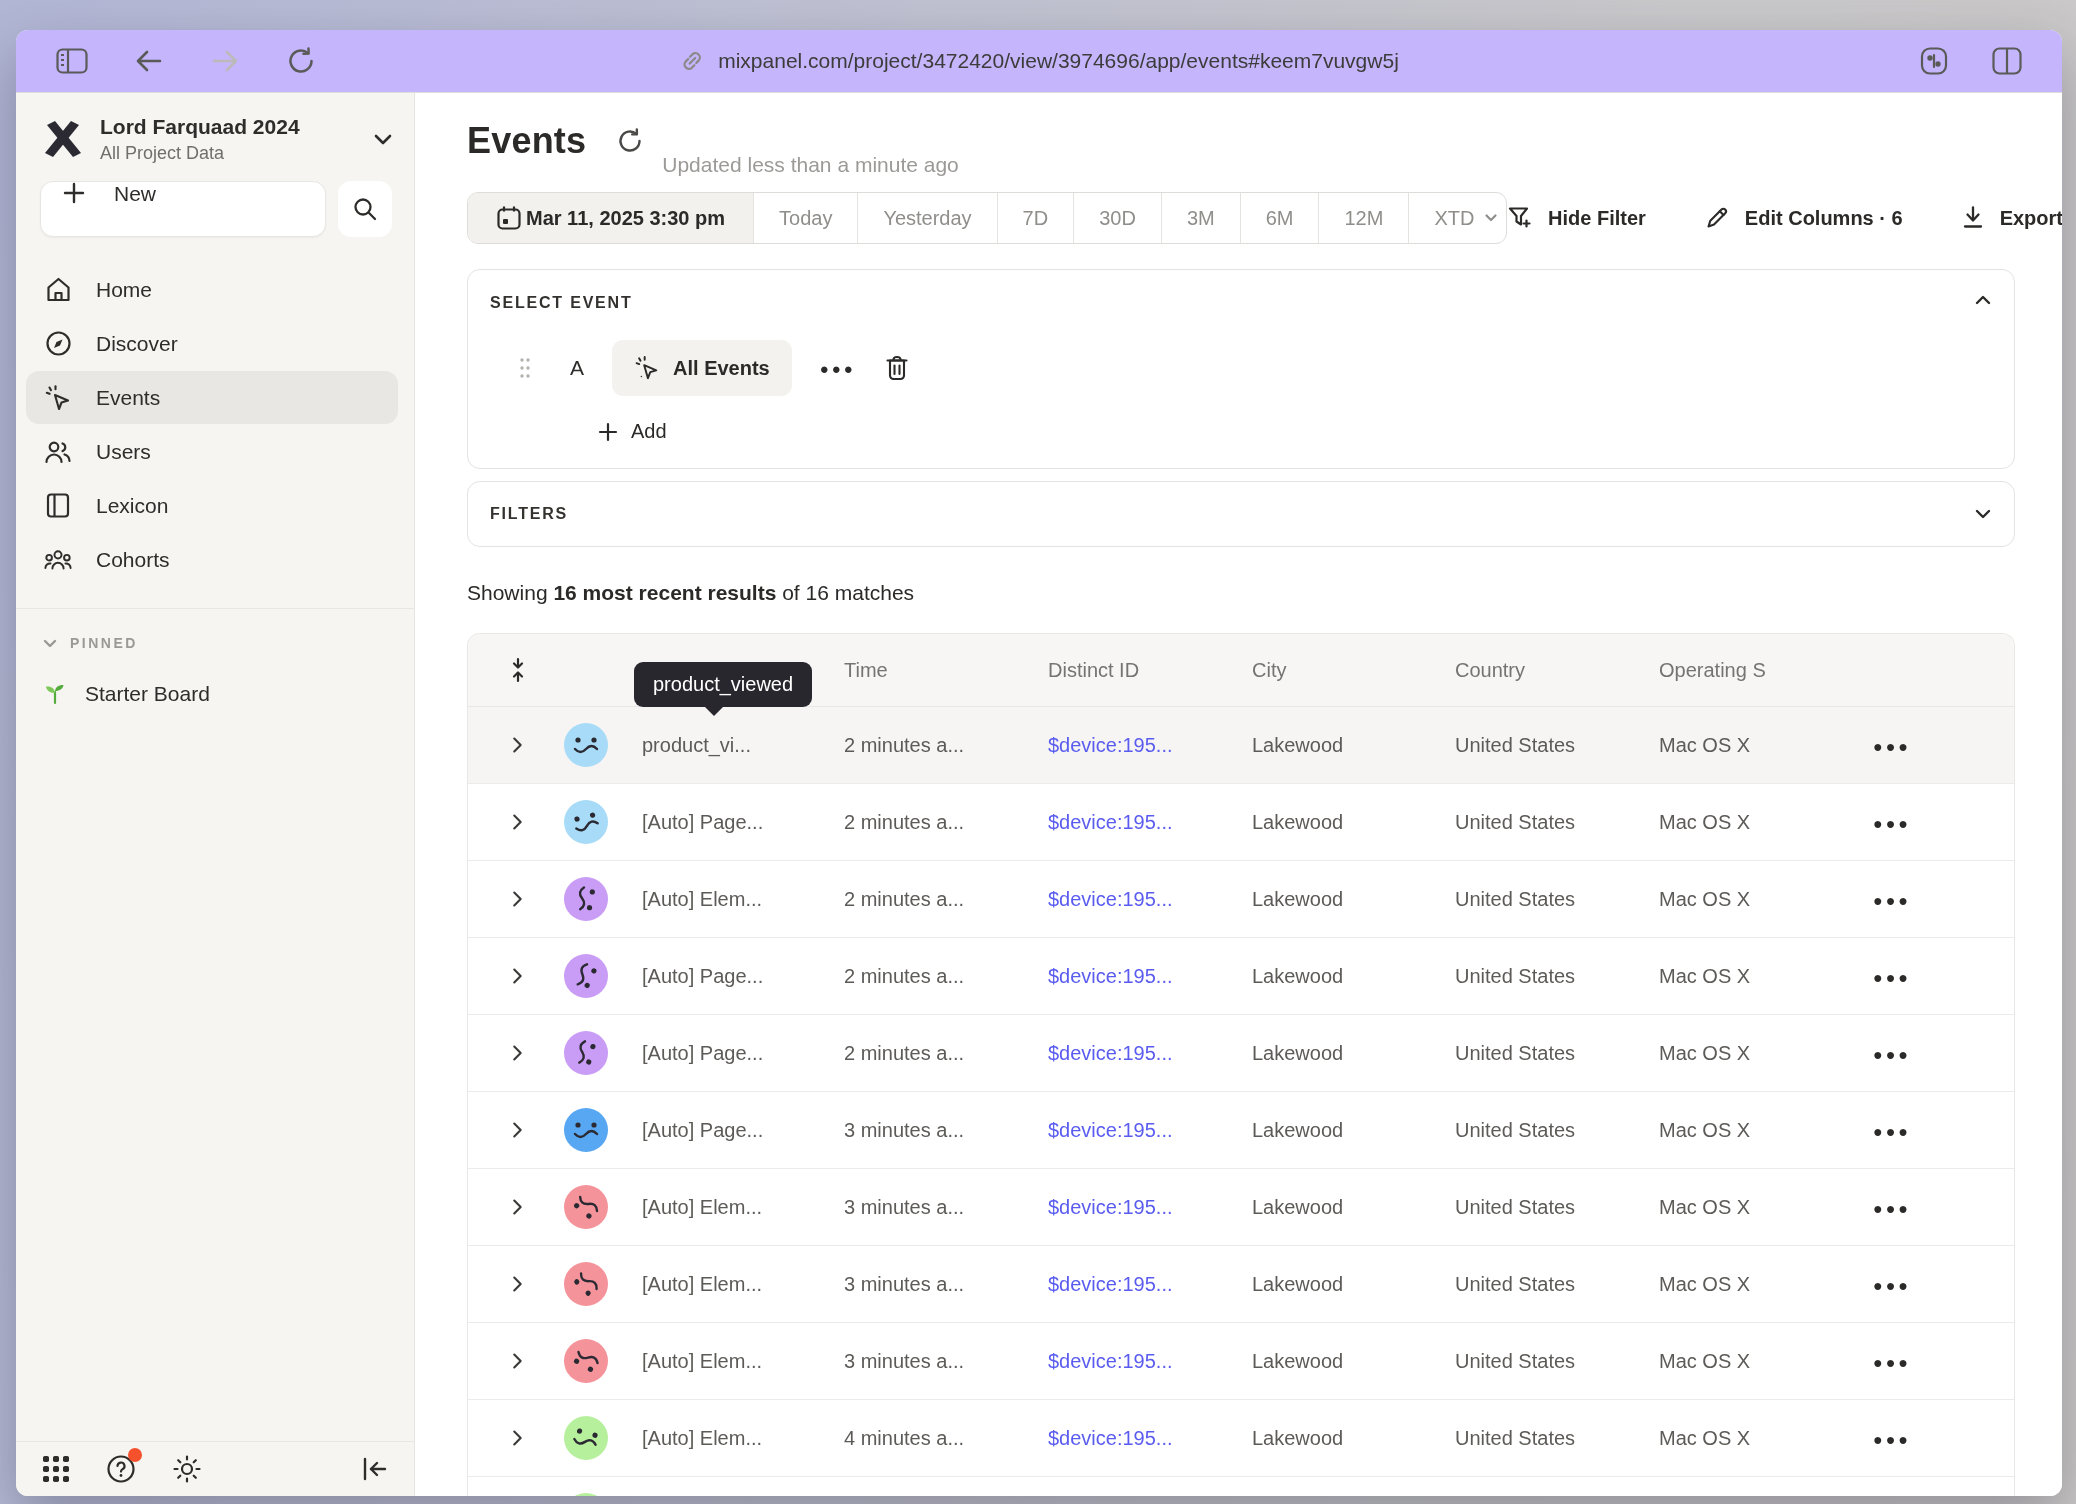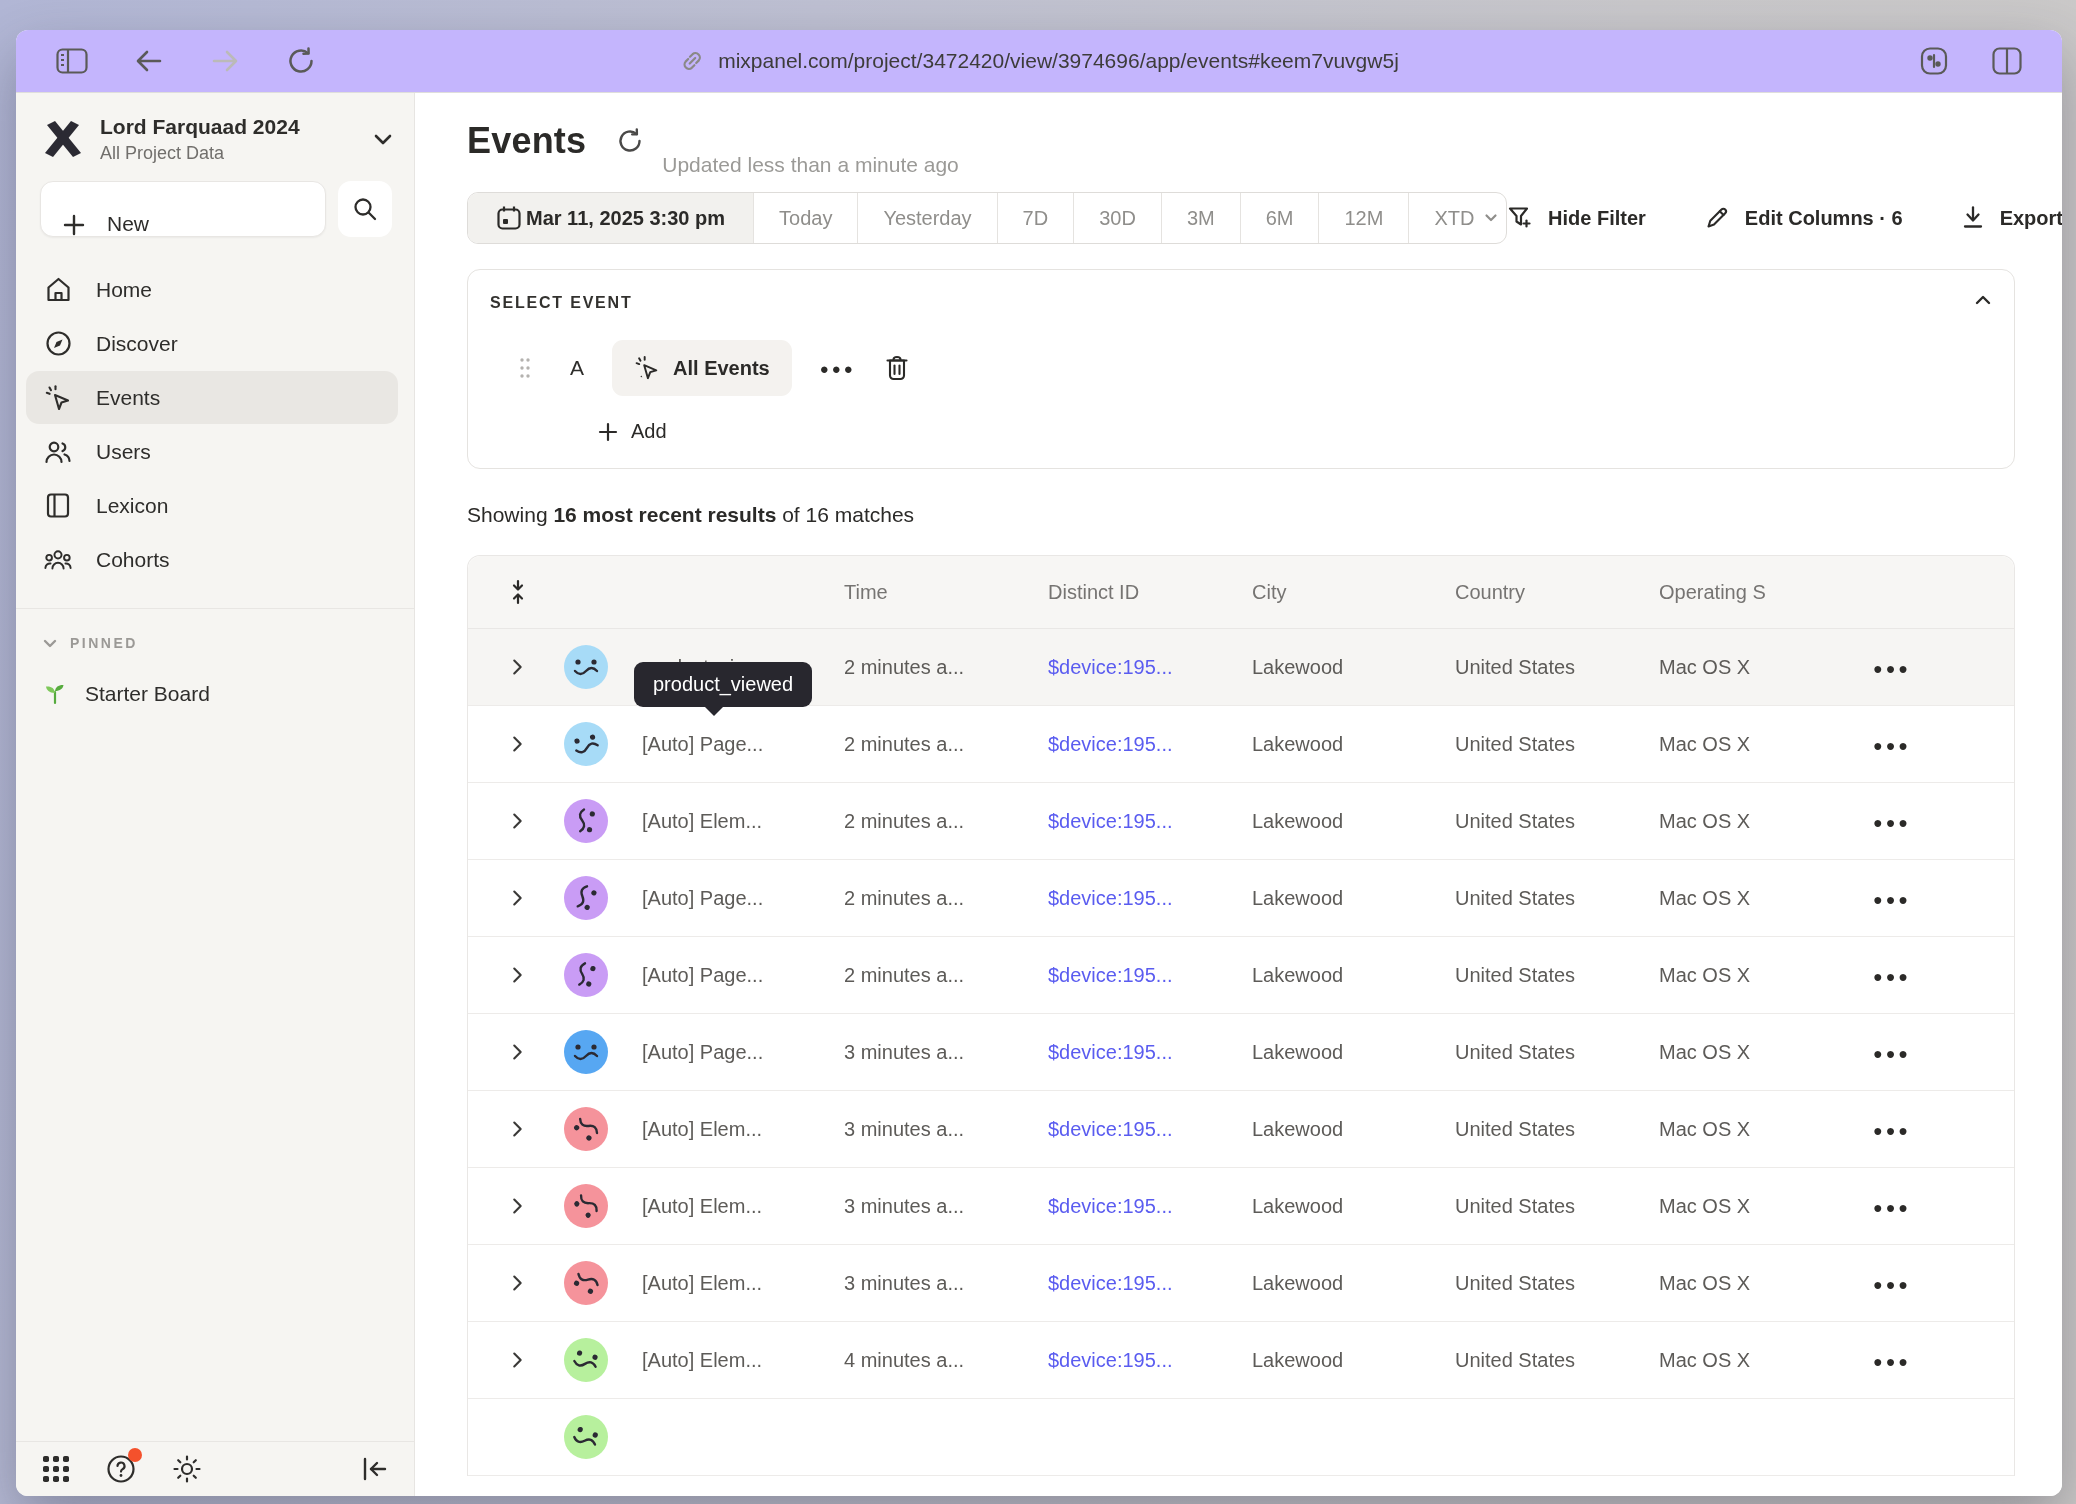--- a/index.html
+++ b/index.html
@@ -28,21 +28,21 @@
   .app{flex:1;display:flex;min-height:0;}
   
   .sidebar{width:398px;flex:0 0 auto;background:#f6f5f2;border-right:1px solid #e7e5e2;
     display:flex;flex-direction:column;}
   .ws{display:flex;align-items:center;padding:20px 20px 0 24px;}
   .ws-text{margin-left:14px;flex:1;min-width:0;}
   .ws-name{font-size:21px;font-weight:bold;color:#2e2d2b;line-height:28px;}
   .ws-sub{font-size:18px;color:#716f6c;line-height:24px;}
   .new-row{display:flex;gap:12px;margin:16px 22px 0 24px;}
   .new-btn{flex:1;height:56px;background:#fff;border:1px solid #e8e6e3;border-radius:13px;
-    box-shadow:0 1px 2px rgba(0,0,0,.05);display:flex;align-items:flex-end;gap:22px;padding:0 0 0 22px;
+    box-shadow:0 1px 2px rgba(0,0,0,.05);display:flex;align-items:flex-start;gap:29px;padding:0 0 0 22px;
     font-family:inherit;font-size:21px;color:#2e2d2b;cursor:pointer;}
   .search-btn{width:54px;height:56px;background:#fff;border:none;border-radius:13px;
     display:flex;align-items:center;justify-content:center;cursor:pointer;}
   .nav{margin-top:26px;display:flex;flex-direction:column;gap:1px;}
   .nav-item{height:53px;margin:0 16px 0 10px;padding-left:18px;border-radius:13px;
     display:flex;align-items:center;gap:24px;font-size:21px;color:#2e2d2b;cursor:pointer;}
   .nav-item.active{background:#e9e7e3;}
   .nav-ic{width:28px;display:flex;justify-content:center;}
   .side-div{border-top:1px solid #e8e6e3;margin:22px 0 0 0;}
   .pinned-hdr{display:flex;align-items:center;gap:12px;padding:26px 0 0 26px;cursor:pointer;}
@@ -454,20 +454,28 @@
           <span>
             <svg width="20" height="20" viewBox="0 0 20 20" stroke="#2b2a28" stroke-width="2.2" stroke-linecap="round">
                 <line x1="10" y1="2" x2="10" y2="18"></line>
                 <line x1="2" y1="10" x2="18" y2="10"></line>
               </svg>
           </span>
           <span>Add</span>
         </div>
       </div>
 
+      <div class="card filters">
+        <span class="card-title">FILTERS</span>
+        <span class="filters-chev">
+          <svg width="18" height="12" viewBox="0 0 18 12" fill="none" stroke="#2b2a28" stroke-width="2.4" stroke-linecap="round" stroke-linejoin="round">
+              <polyline points="3,3 9,9 15,3"></polyline>
+            </svg>
+        </span>
+      </div>
 
       <div class="showing">
         <span>Showing</span> <b>16 most recent results</b> <span>of 16 matches</span>
       </div>
 
       <div class="table">
         <div class="thead">
           <span class="c-exp">
             <svg width="24" height="26" viewBox="0 0 24 26" fill="none" stroke="#2b2a28" stroke-width="2.2" stroke-linecap="round" stroke-linejoin="round">
               <line x1="12" y1="2" x2="12" y2="10"></line>

